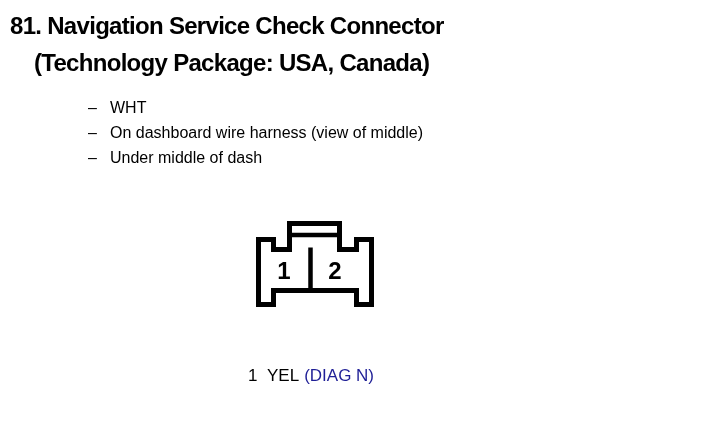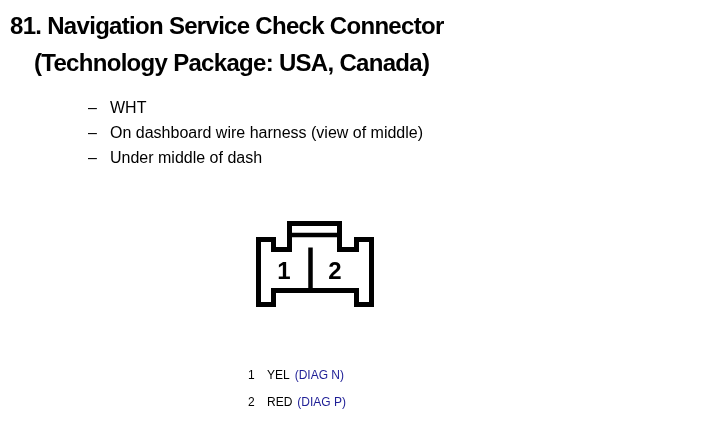--- a/index.html
+++ b/index.html
@@ -63,21 +63,21 @@
     font-family: "Liberation Sans", sans-serif;
     font-size: 24px;
     font-weight: bold;
     fill: #000000;
     text-anchor: middle;
   }
   .legend {
     position: absolute;
     left: 248px;
     top: 362px;
-    font-size: 12px;
+    font-size: 17px;
     line-height: 27px;
     white-space: nowrap;
   }
   .legend .pin-num {
     display: inline-block;
     width: 19px;
   }
   .legend .signal {
     color: #1e1e96;
     margin-left: 5px;
@@ -110,18 +110,15 @@
     <line class="innerline" x1="35.5" y1="16" x2="85.5" y2="16"></line>
     <line class="innerline" x1="56.5" y1="28.5" x2="56.5" y2="73.5"></line>
     <text x="30" y="59.5">1</text>
     <text x="81" y="59.5">2</text>
   </svg>
 
   <div class="legend">
     <div class="legend-row">
       <span class="pin-num">1</span><span class="wire">YEL</span><span class="signal">(DIAG N)</span>
     </div>
-    <div class="legend-row">
-      <span class="pin-num">2</span><span class="wire">RED</span><span class="signal">(DIAG P)</span>
-    </div>
   </div>
 
 </div>
 
 </body></html>

